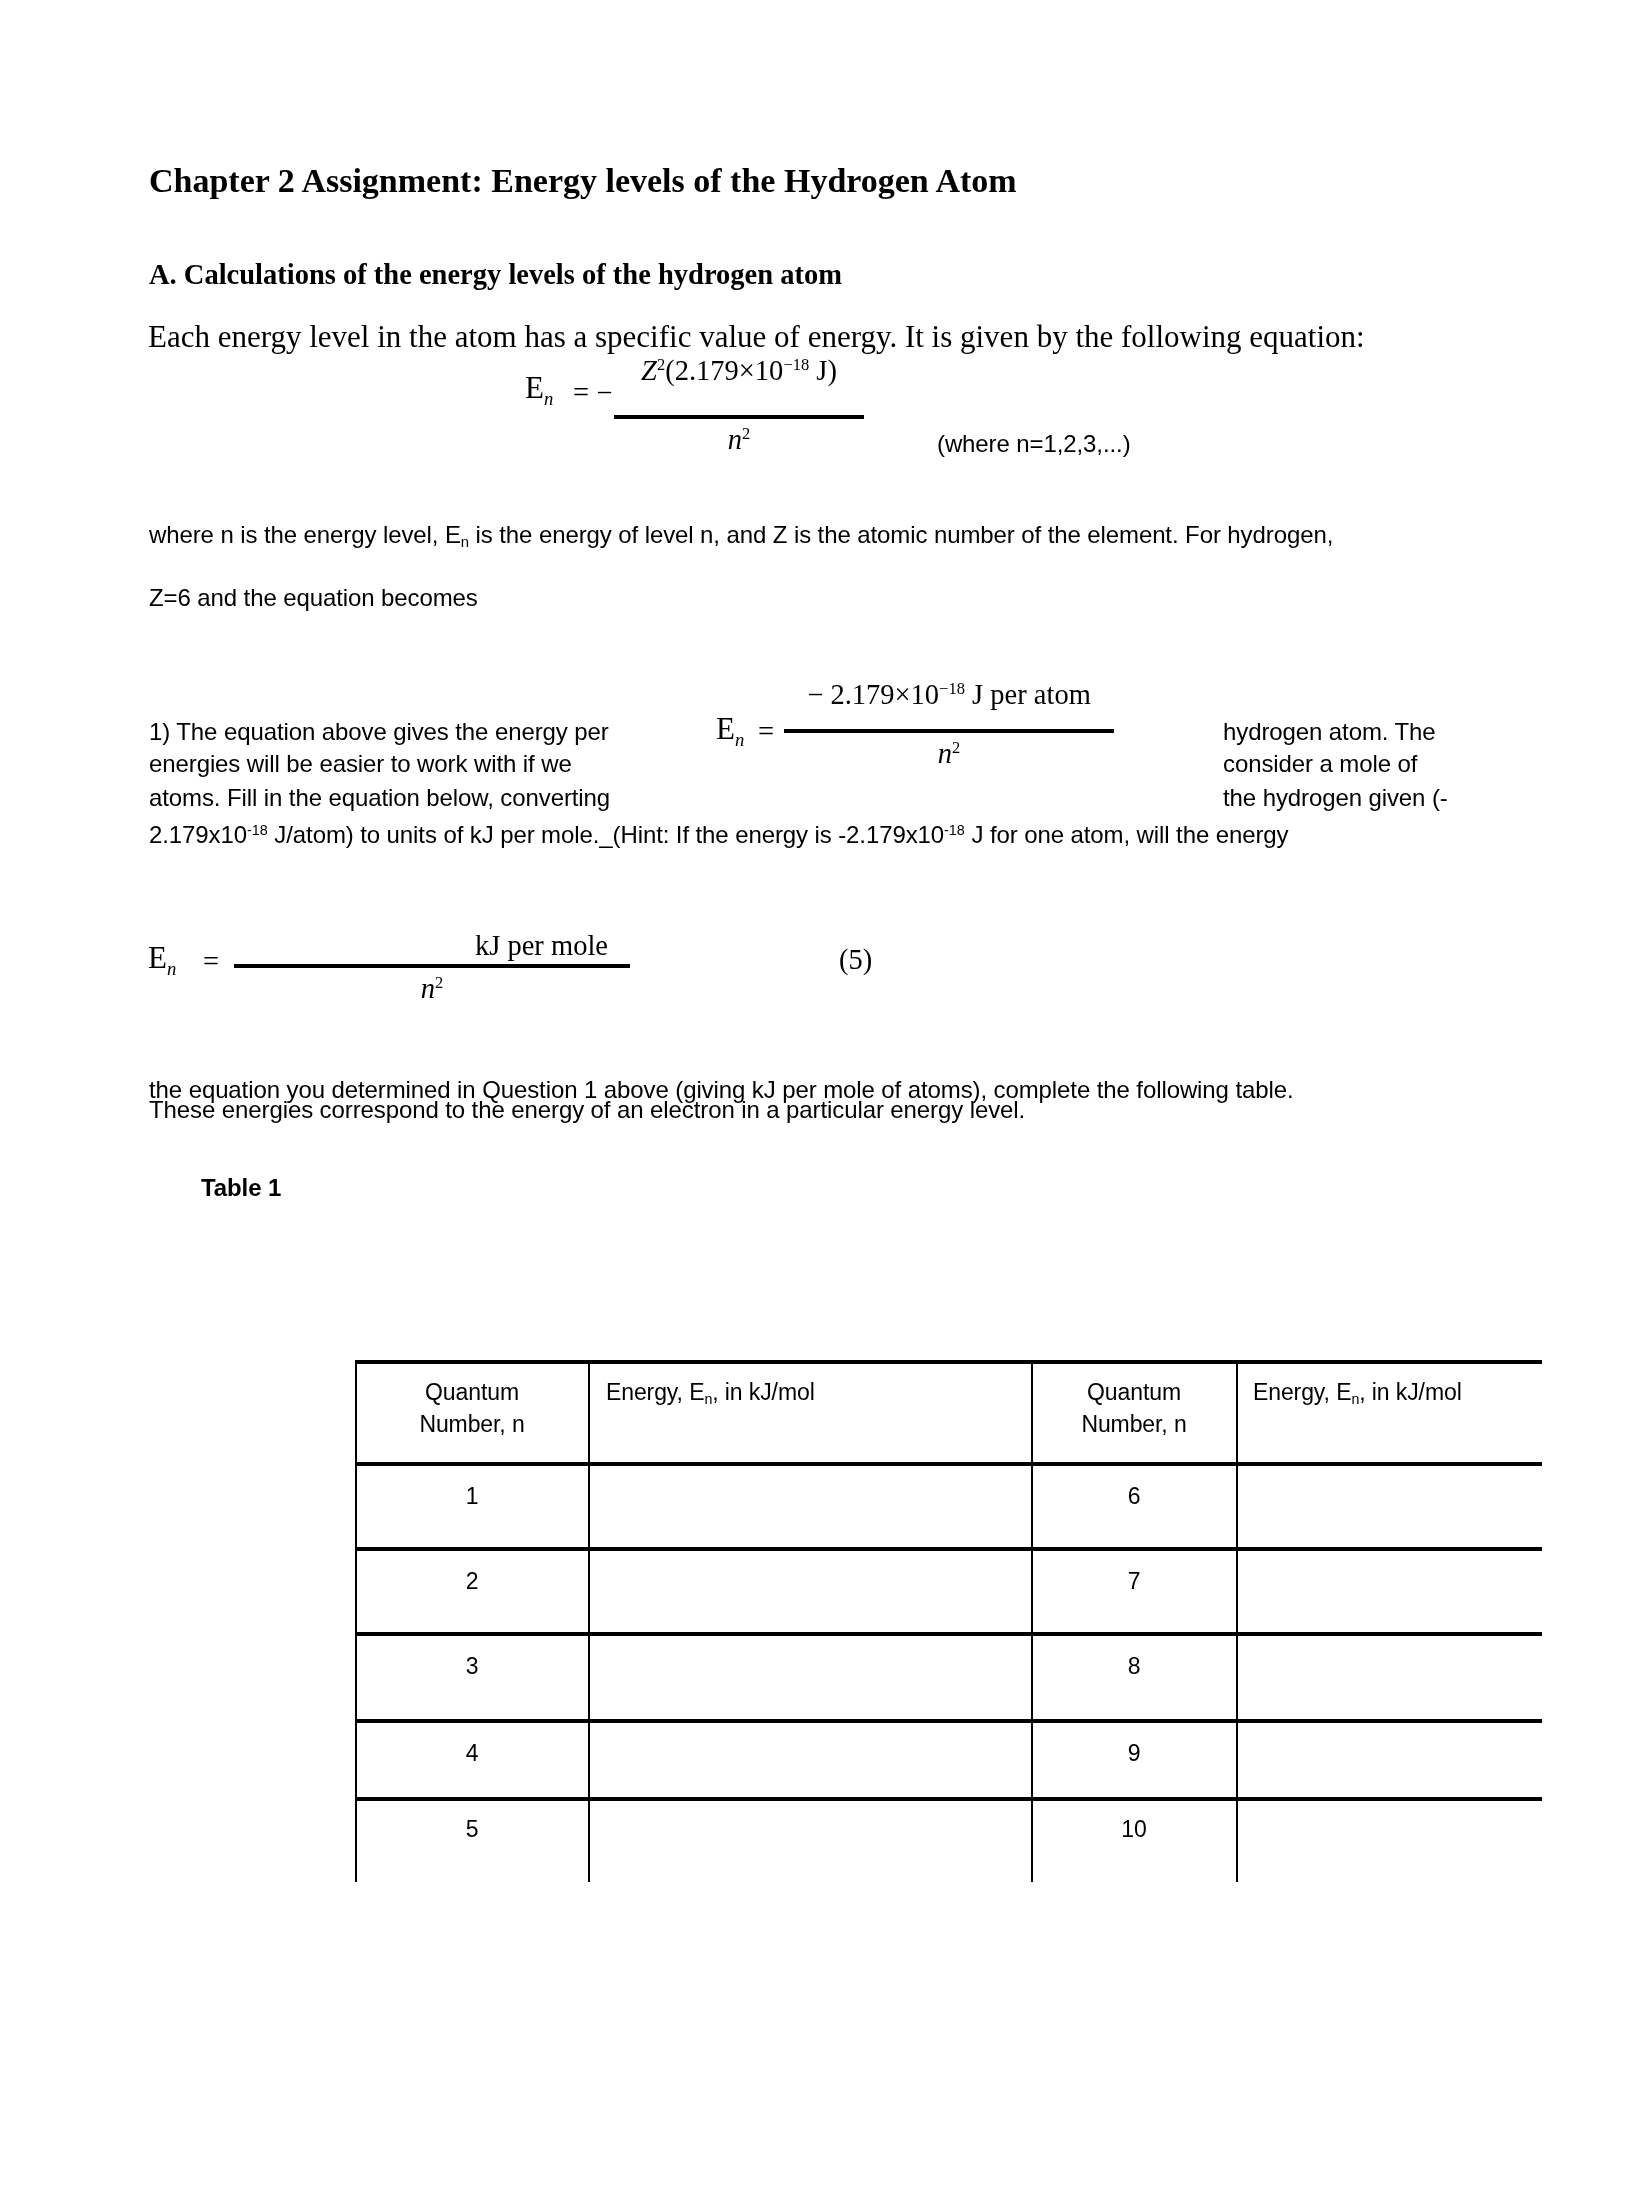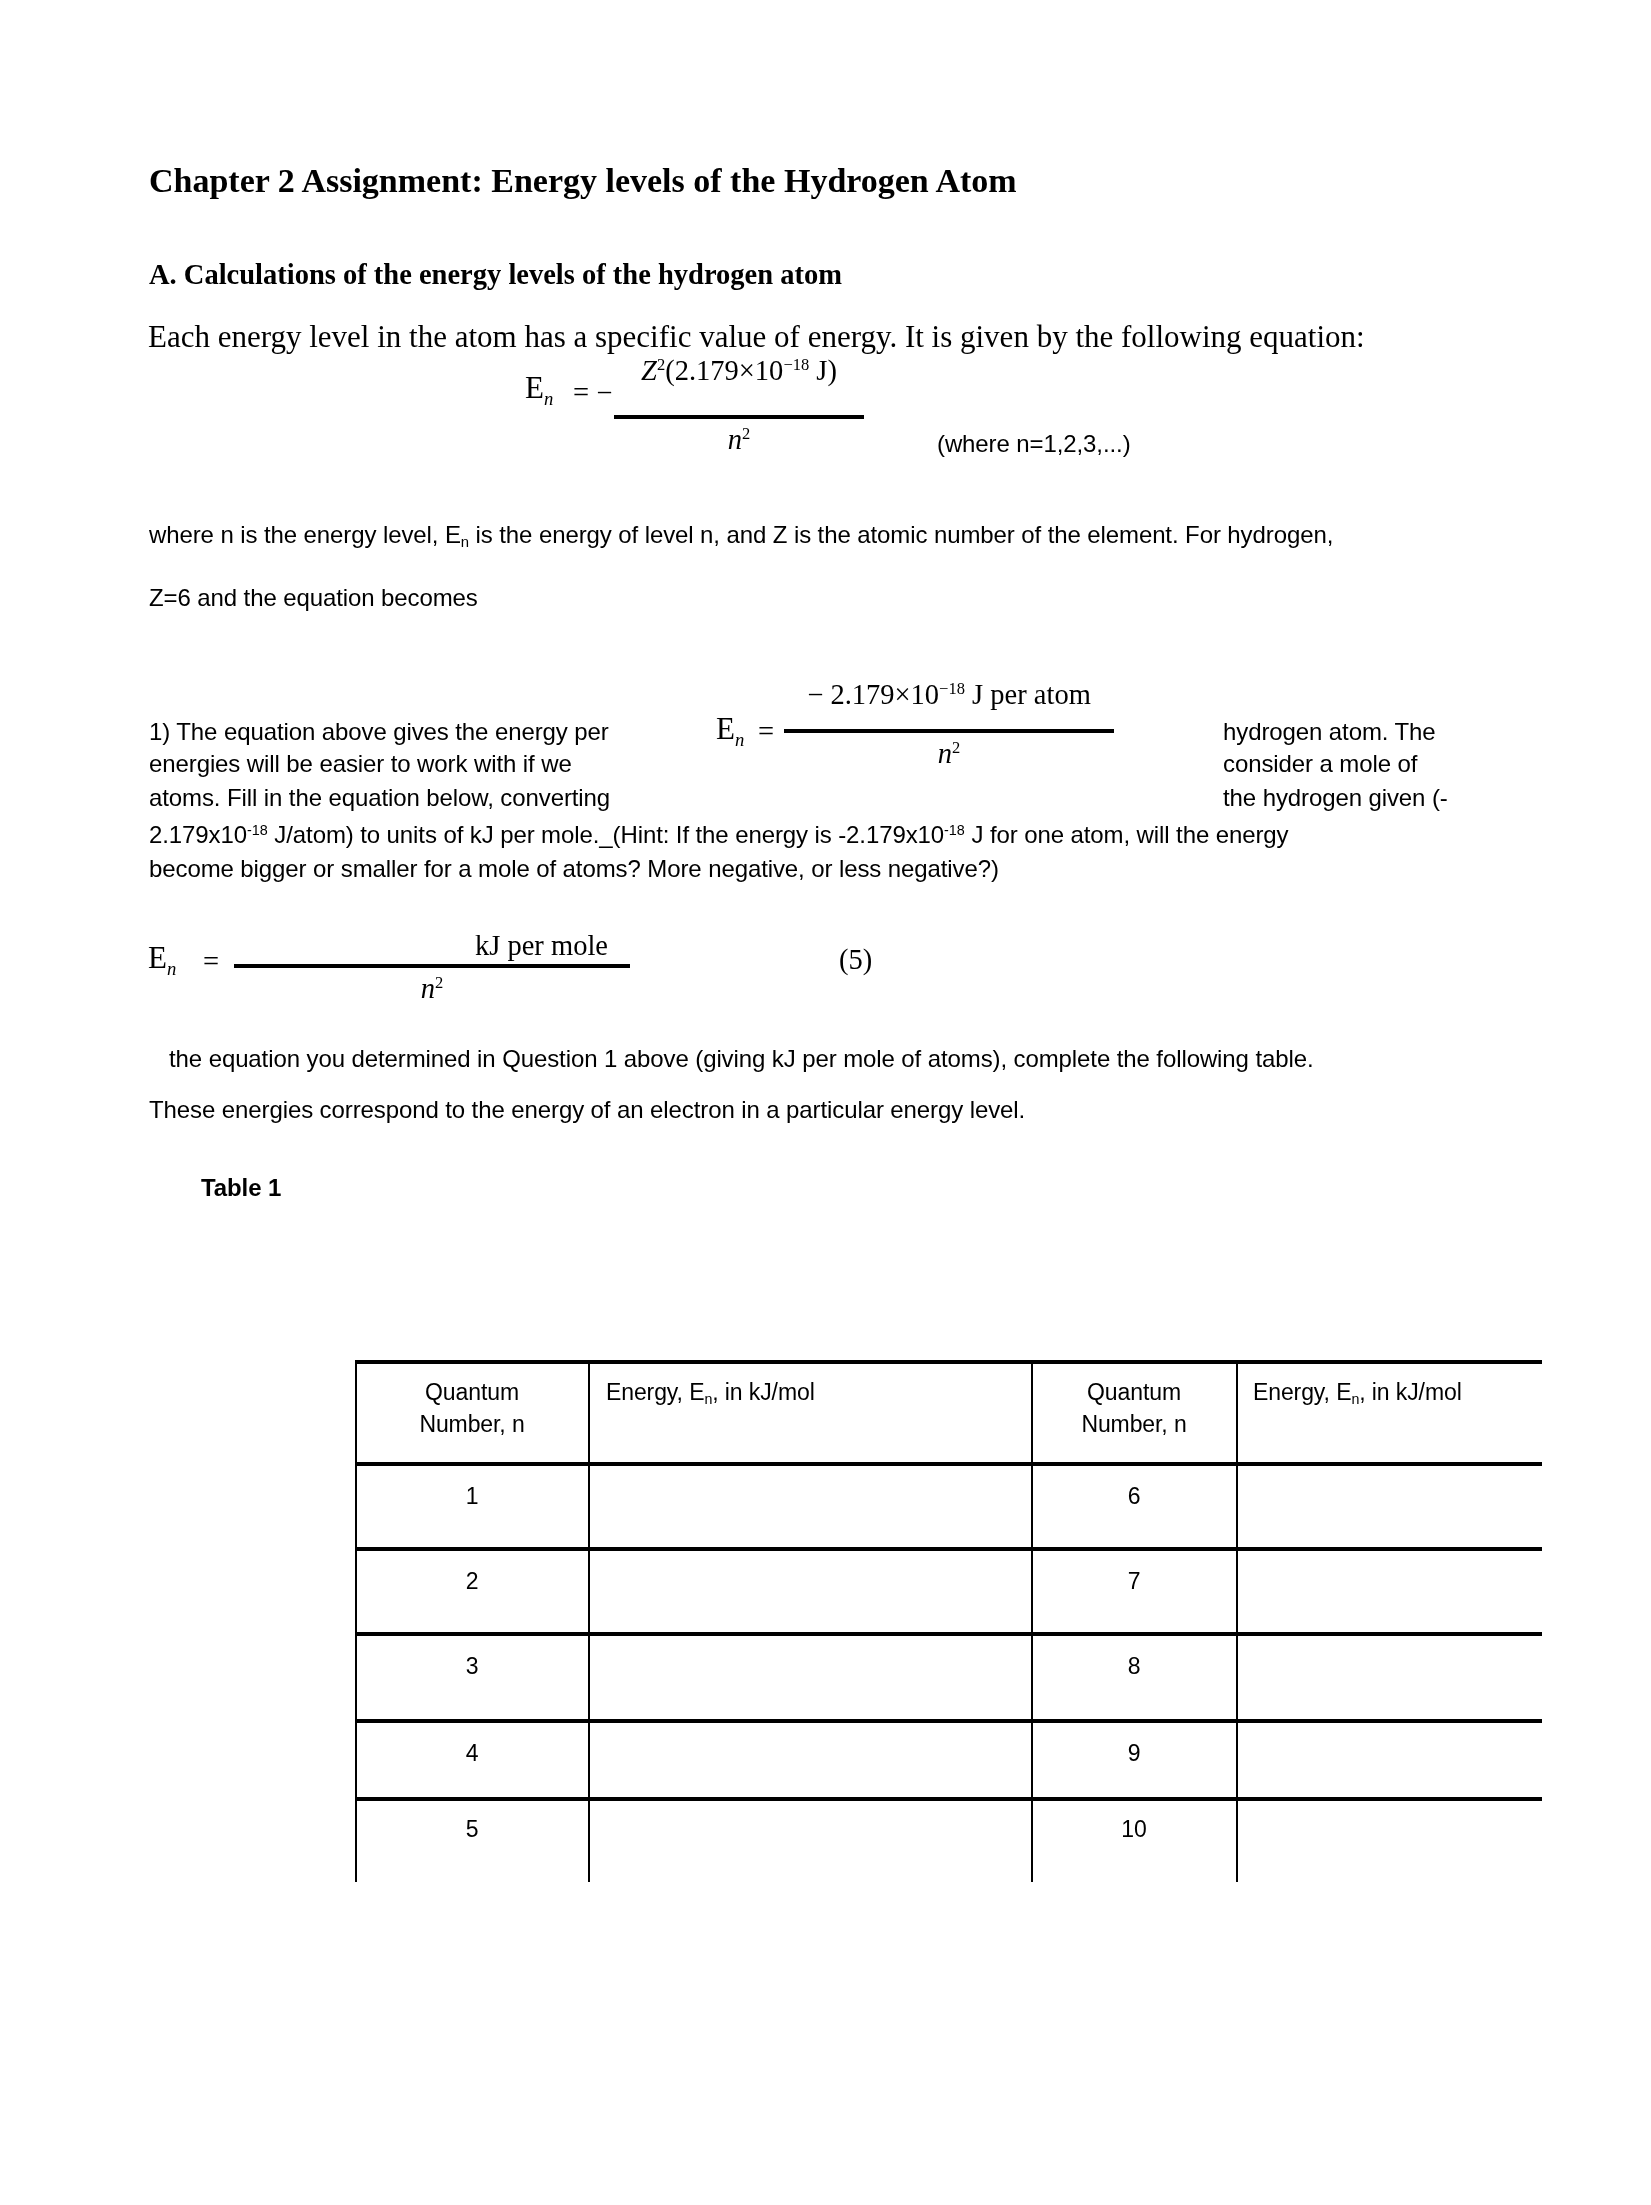--- a/index.html
+++ b/index.html
@@ -47,41 +47,40 @@
   <div class="abs sans f-sans-body" style="left:149px;top:521px;"><span>where n is the energy level, E</span><span class="ssub">n</span><span> is the energy of level n, and Z is the atomic number of the element. For hydrogen,</span></div>
   <div class="abs sans f-sans-body" style="left:149px;top:584px;">Z=6 and the equation becomes</div>
 
   <div class="abs sans f-sans-body" style="left:149px;top:718px;">1) The equation above gives the energy per</div>
   <div class="abs sans f-sans-body" style="left:1223px;top:718px;">hydrogen atom. The</div>
   <div class="abs sans f-sans-body" style="left:149px;top:750px;">energies will be easier to work with if we</div>
   <div class="abs sans f-sans-body" style="left:1223px;top:750px;">consider a mole of</div>
   <div class="abs sans f-sans-body" style="left:149px;top:784px;">atoms. Fill in the equation below, converting</div>
   <div class="abs sans f-sans-body" style="left:1223px;top:784px;">the hydrogen given (-</div>
   <div class="abs sans f-sans-body" style="left:149px;top:821px;"><span>2.179x10</span><span class="ssup">-18</span><span> J/atom) to units of kJ per mole._(Hint: If the energy is -2.179x10</span><span class="ssup">-18</span><span> J for one atom, will the energy</span></div>
-  <div class="abs sans f-sans-body" style="left:149px;top:855px;">become bigger or smaller for a mole of atoms? More negative, or less negative?)</div>
 
   <div>
     <div class="abs serif f-eq-big" style="left:716px;top:711px;"><span>E</span><span class="eqsub">n</span></div>
     <div class="abs serif f-eq" style="left:758px;top:716px;">=</div>
     <div class="abs serif f-eq ctr" style="left:784px;top:679px;width:330px;"><span>− 2.179×10</span><span class="eqsup">−18</span><span> J per atom</span></div>
     <div class="bar" style="left:784px;top:729px;width:330px;height:3.9px;"></div>
     <div class="abs serif f-eq ctr" style="left:784px;top:738px;width:330px;"><i>n</i><span class="eqsup">2</span></div>
   </div>
 
   <div>
     <div class="abs serif f-eq-big" style="left:148px;top:940px;"><span>E</span><span class="eqsub">n</span></div>
     <div class="abs serif f-eq" style="left:203px;top:946px;">=</div>
     <div class="abs serif f-eq" style="left:475px;top:930px;">kJ per mole</div>
     <div class="cell-blank" style="left:236px;top:926px;width:233px;height:36px;"></div>
     <div class="bar" style="left:234px;top:964px;width:396px;height:3.9px;"></div>
     <div class="abs serif f-eq ctr" style="left:234px;top:973px;width:396px;"><i>n</i><span class="eqsup">2</span></div>
     <div class="abs serif f-eq" style="left:839px;top:944px;">(5)</div>
   </div>
 
-  <div class="abs sans f-sans-body" style="left:149px;top:1045px;margin-left:20px;">the equation you determined in Question 1 above (giving kJ per mole of atoms), complete the following table.</div>
+  <div class="abs sans f-sans-body" style="left:149px;top:1076px;">the equation you determined in Question 1 above (giving kJ per mole of atoms), complete the following table.</div>
   <div class="abs sans f-sans-body" style="left:149px;top:1096px;">These energies correspond to the energy of an electron in a particular energy level.</div>
 
   <div class="abs sans b f-sans-body" style="left:201px;top:1174px;">Table 1</div>
 
   <div>
 
     <div class="bar" style="left:355px;top:1360px;width:1187px;height:3.9px;"></div>
     <div class="bar" style="left:355px;top:1462px;width:1187px;height:3.9px;"></div>
     <div class="bar" style="left:355px;top:1547px;width:1187px;height:3.9px;"></div>
     <div class="bar" style="left:355px;top:1632px;width:1187px;height:3.9px;"></div>

